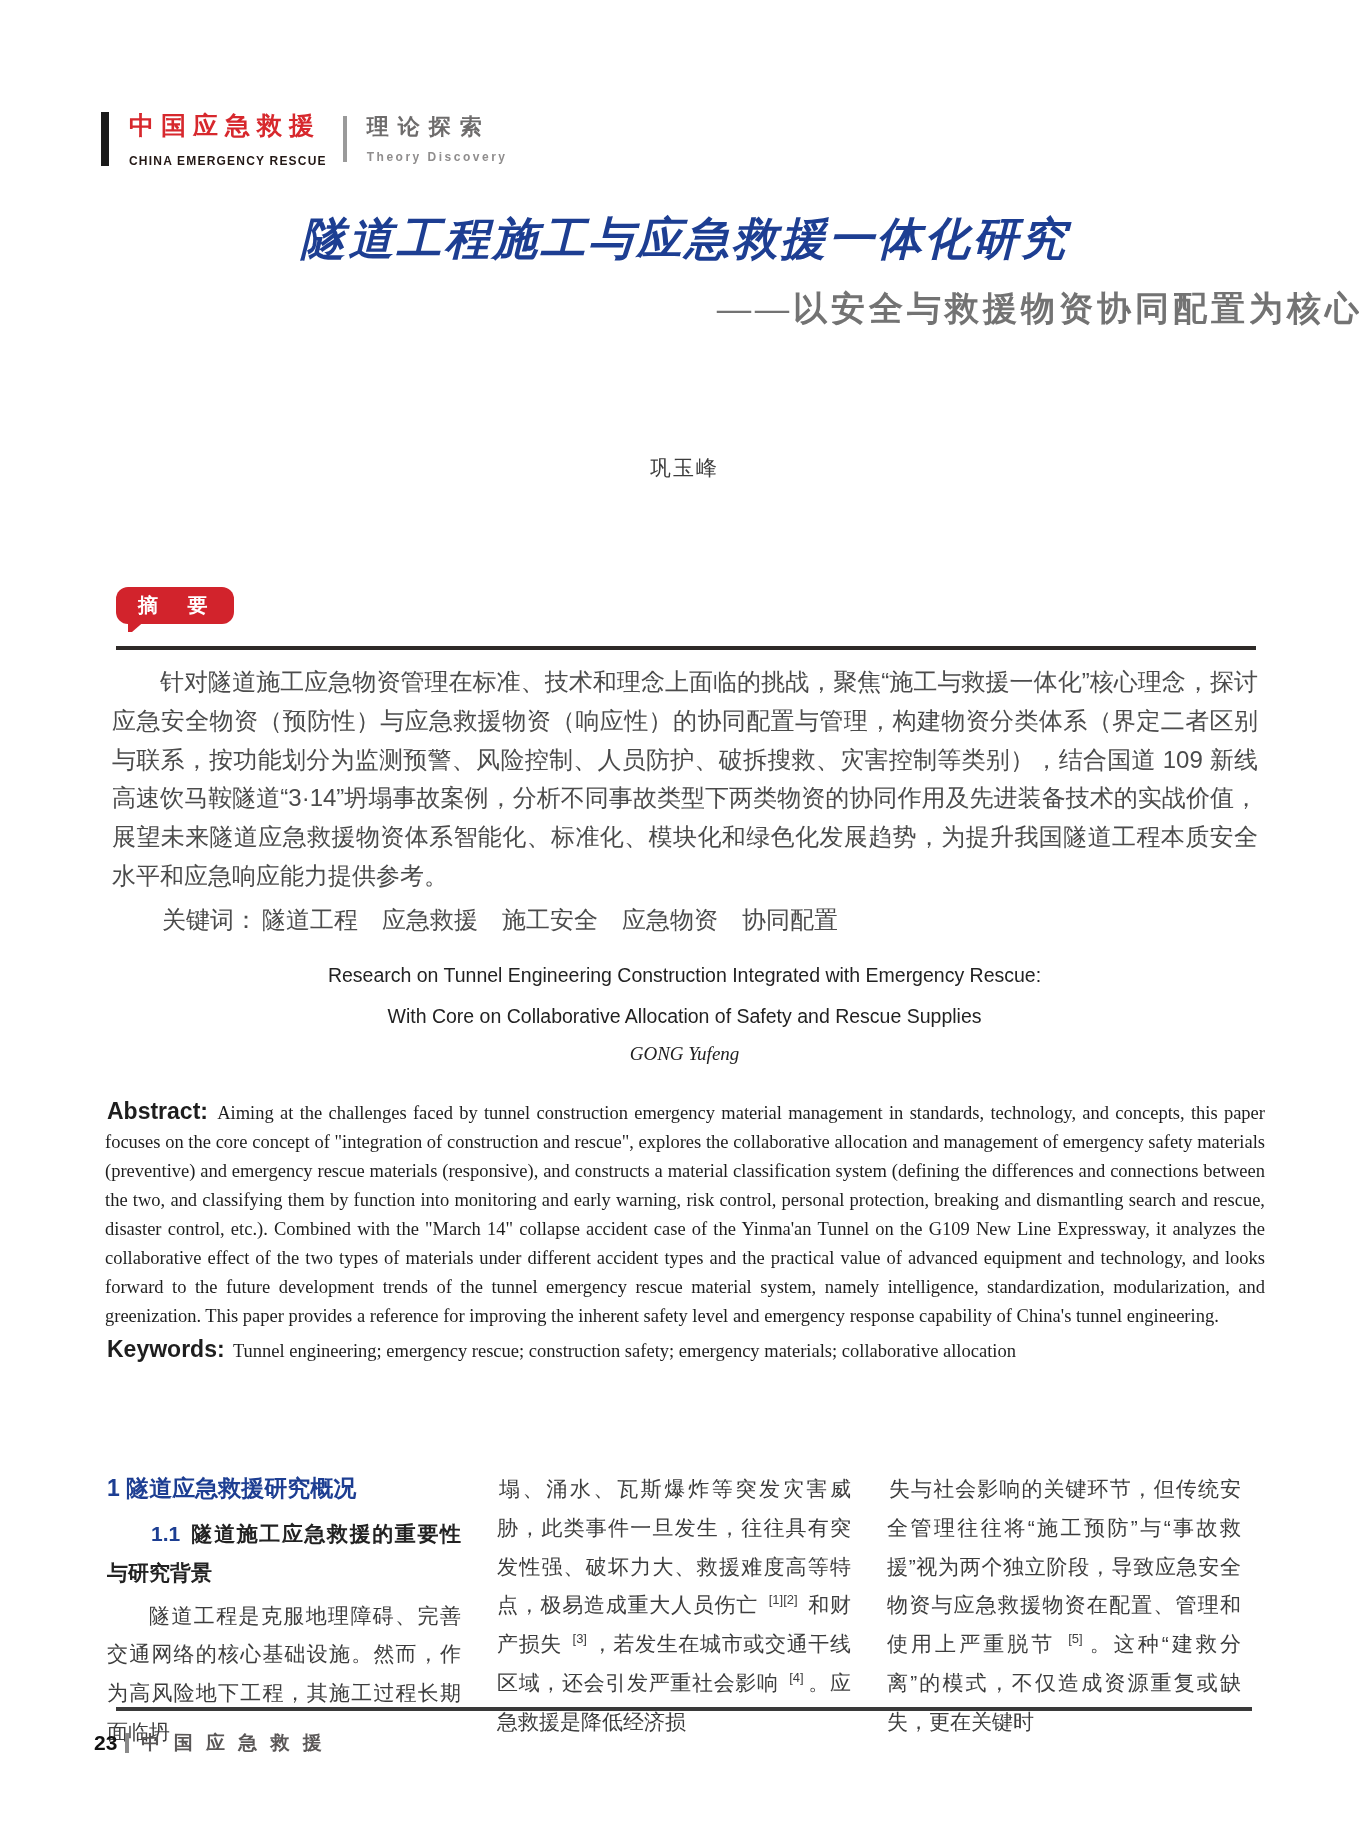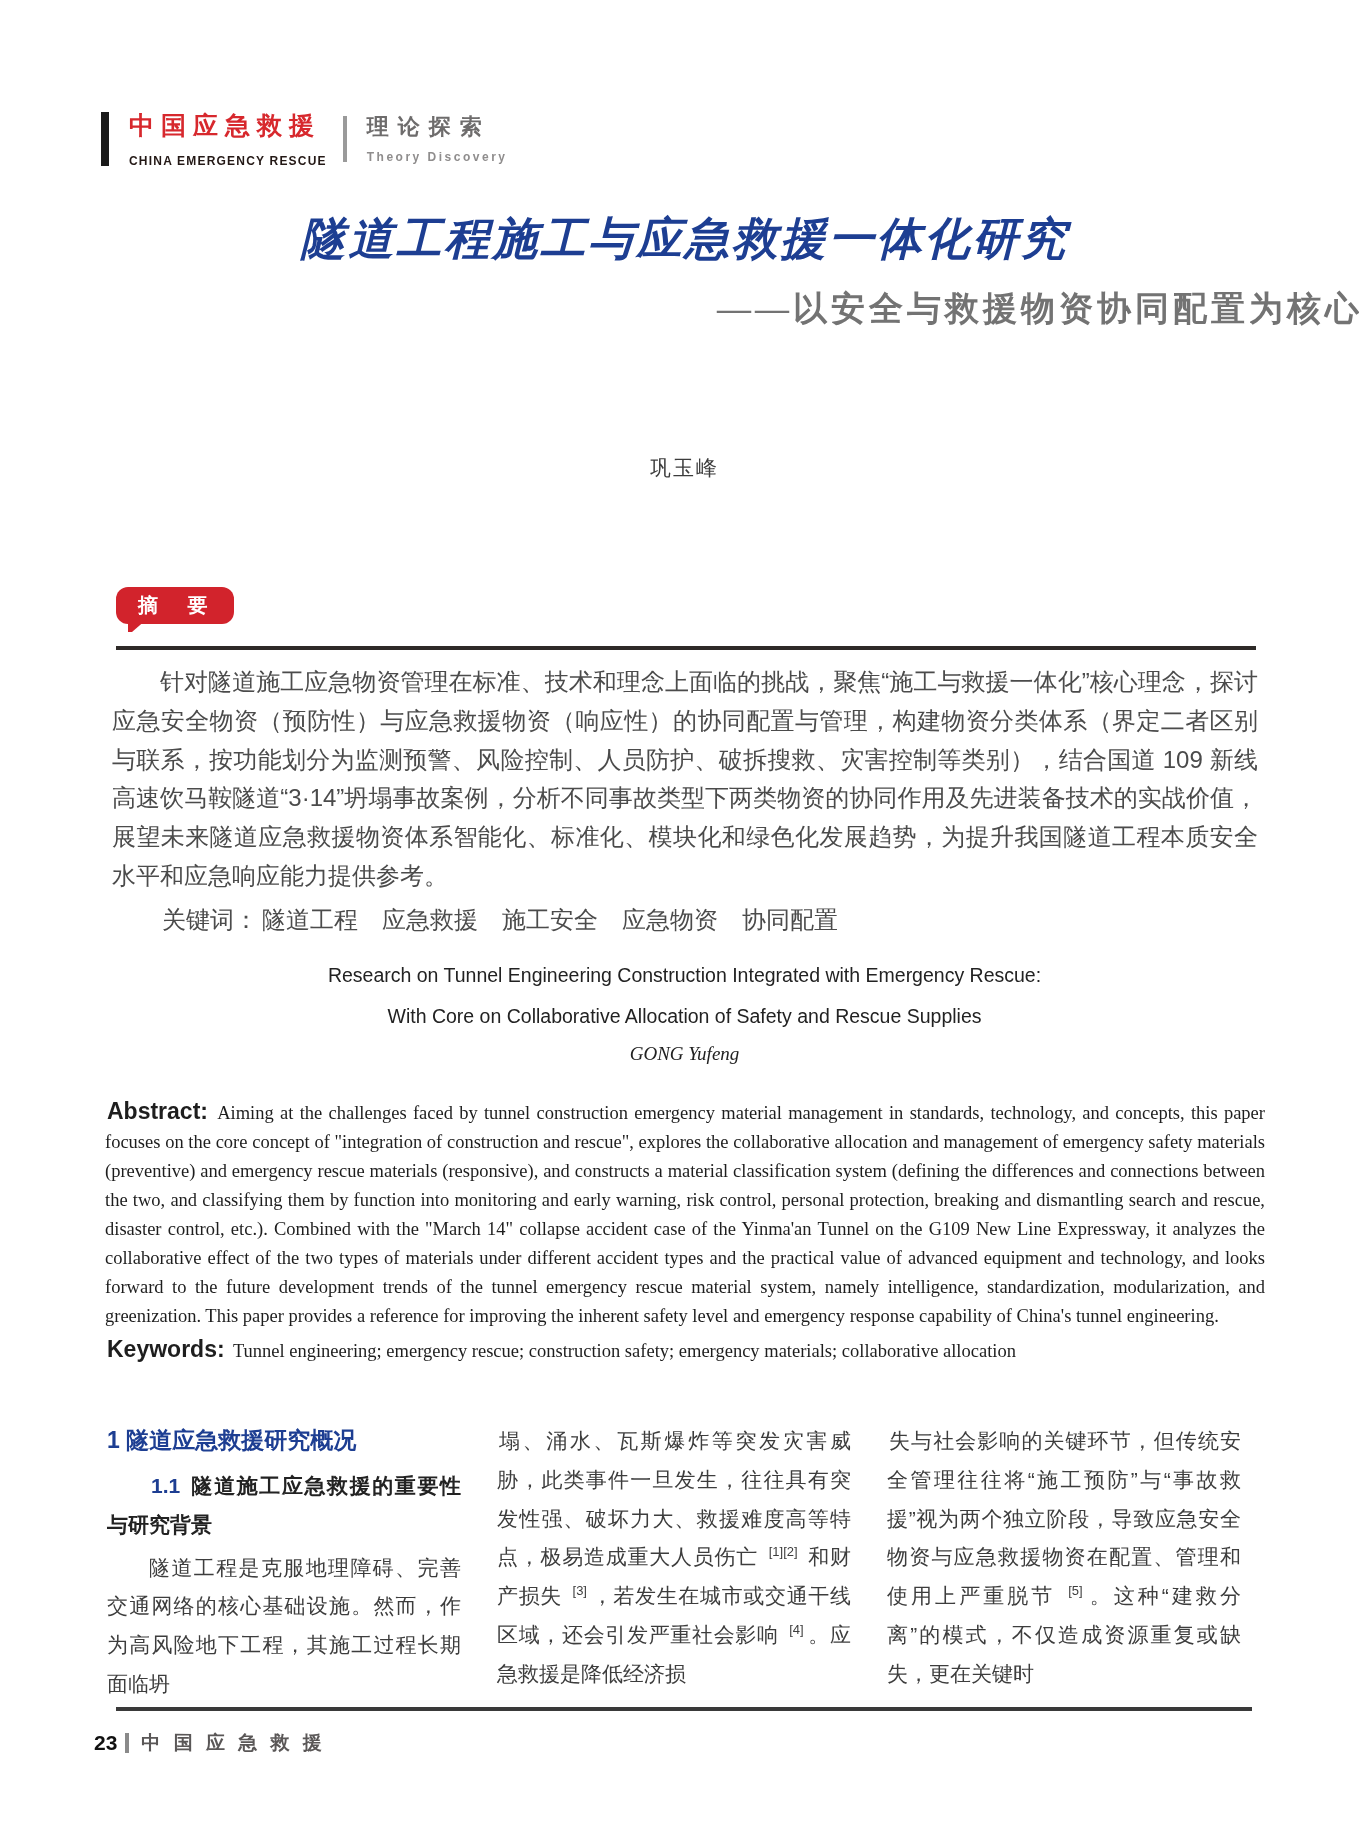--- a/index.html
+++ b/index.html
@@ -74,21 +74,21 @@
   .en-author { position: absolute; top: 1037px; left: 0; width: 100%; text-align: center; font-family: "Liberation Serif", serif; font-style: italic; font-size: 19px; color: #222222; }
   .abstract-en {
     position: absolute; top: 1089px; left: 97px; width: 1168px;
     font-family: "Liberation Serif", serif;
     font-size: 18.5px; color: #1e1e1e; line-height: 29px; text-align: justify;
   }
   .abstract-en .en-label { font-family: "Liberation Sans", sans-serif; font-weight: bold; font-size: 23px; }
 
   
   .body-cols { position: absolute; top: 1412px; left: 97px; width: 1146px; display: flex; gap: 28px; }
-  .col { width: 363px; font-size: 21px; color: #3d3d3d; line-height: 38.8px; text-align: justify; }
+  .col { width: 363px; font-size: 21px; color: #3d3d3d; line-height: 38.8px; text-align: justify; margin-top: 48px; }
   .col .sec-heading { font-size: 23px; font-weight: bold; color: #1d3e92; line-height: 36px; margin-bottom: 5px; }
   .col .sub-heading { font-weight: bold; color: #222222; text-indent: 2em; }
   .col .sub-num { color: #1d3e92; }
   .col .para { text-indent: 2em; }
   .col sup { font-size: 13px; line-height: 0; vertical-align: super; }
 
   
   .footer-rule { position: absolute; top: 1703px; left: 112px; width: 1136px; height: 1.6px; background: #3a3a3a; }
   .footer { position: absolute; top: 1722px; left: 86px; display: flex; align-items: center; }
   .footer .page-num { font-size: 21px; font-weight: bold; color: #111111; }

